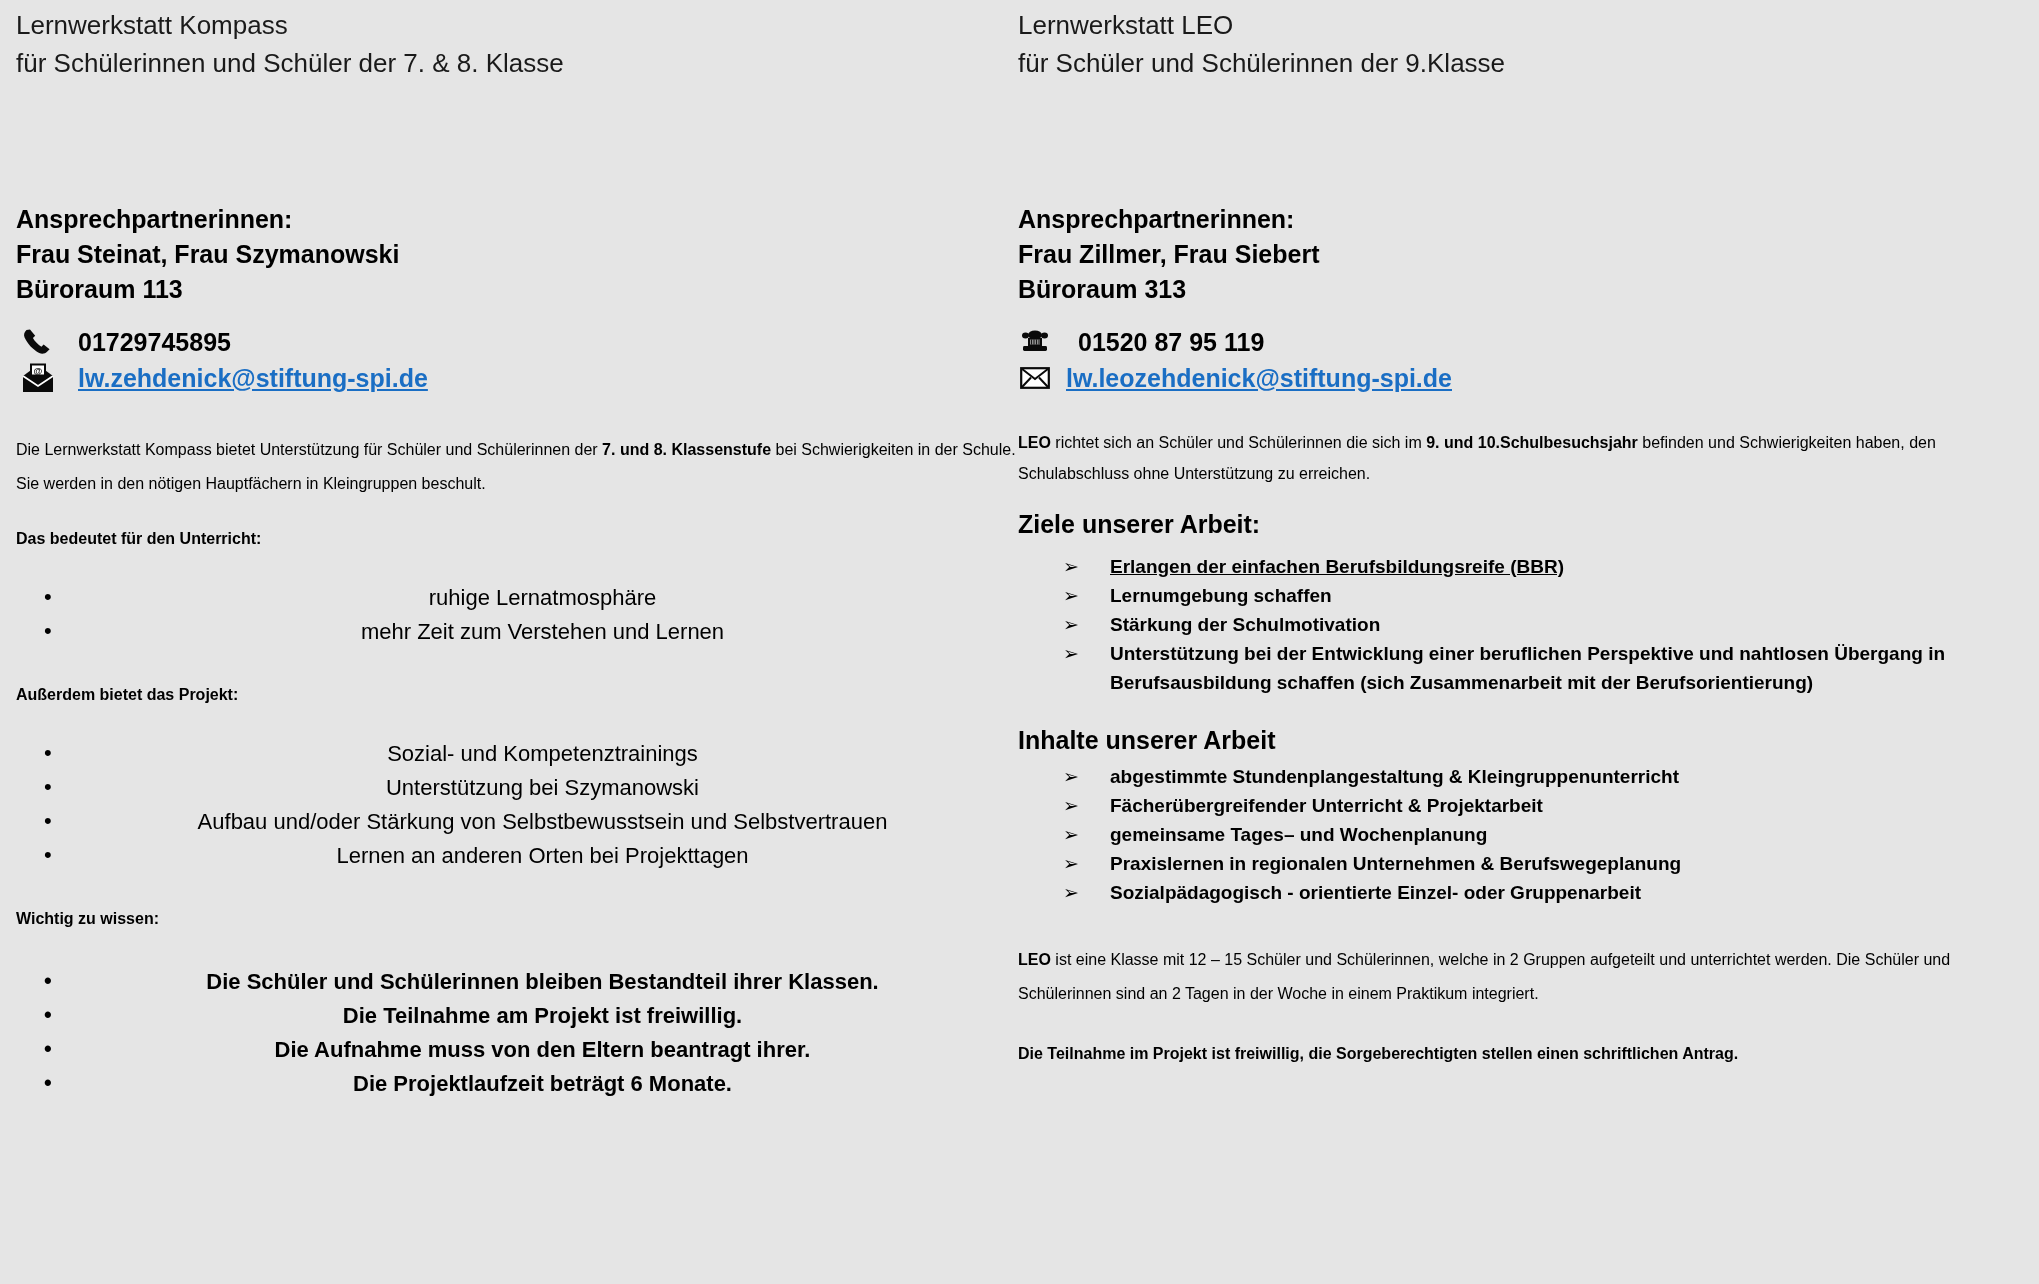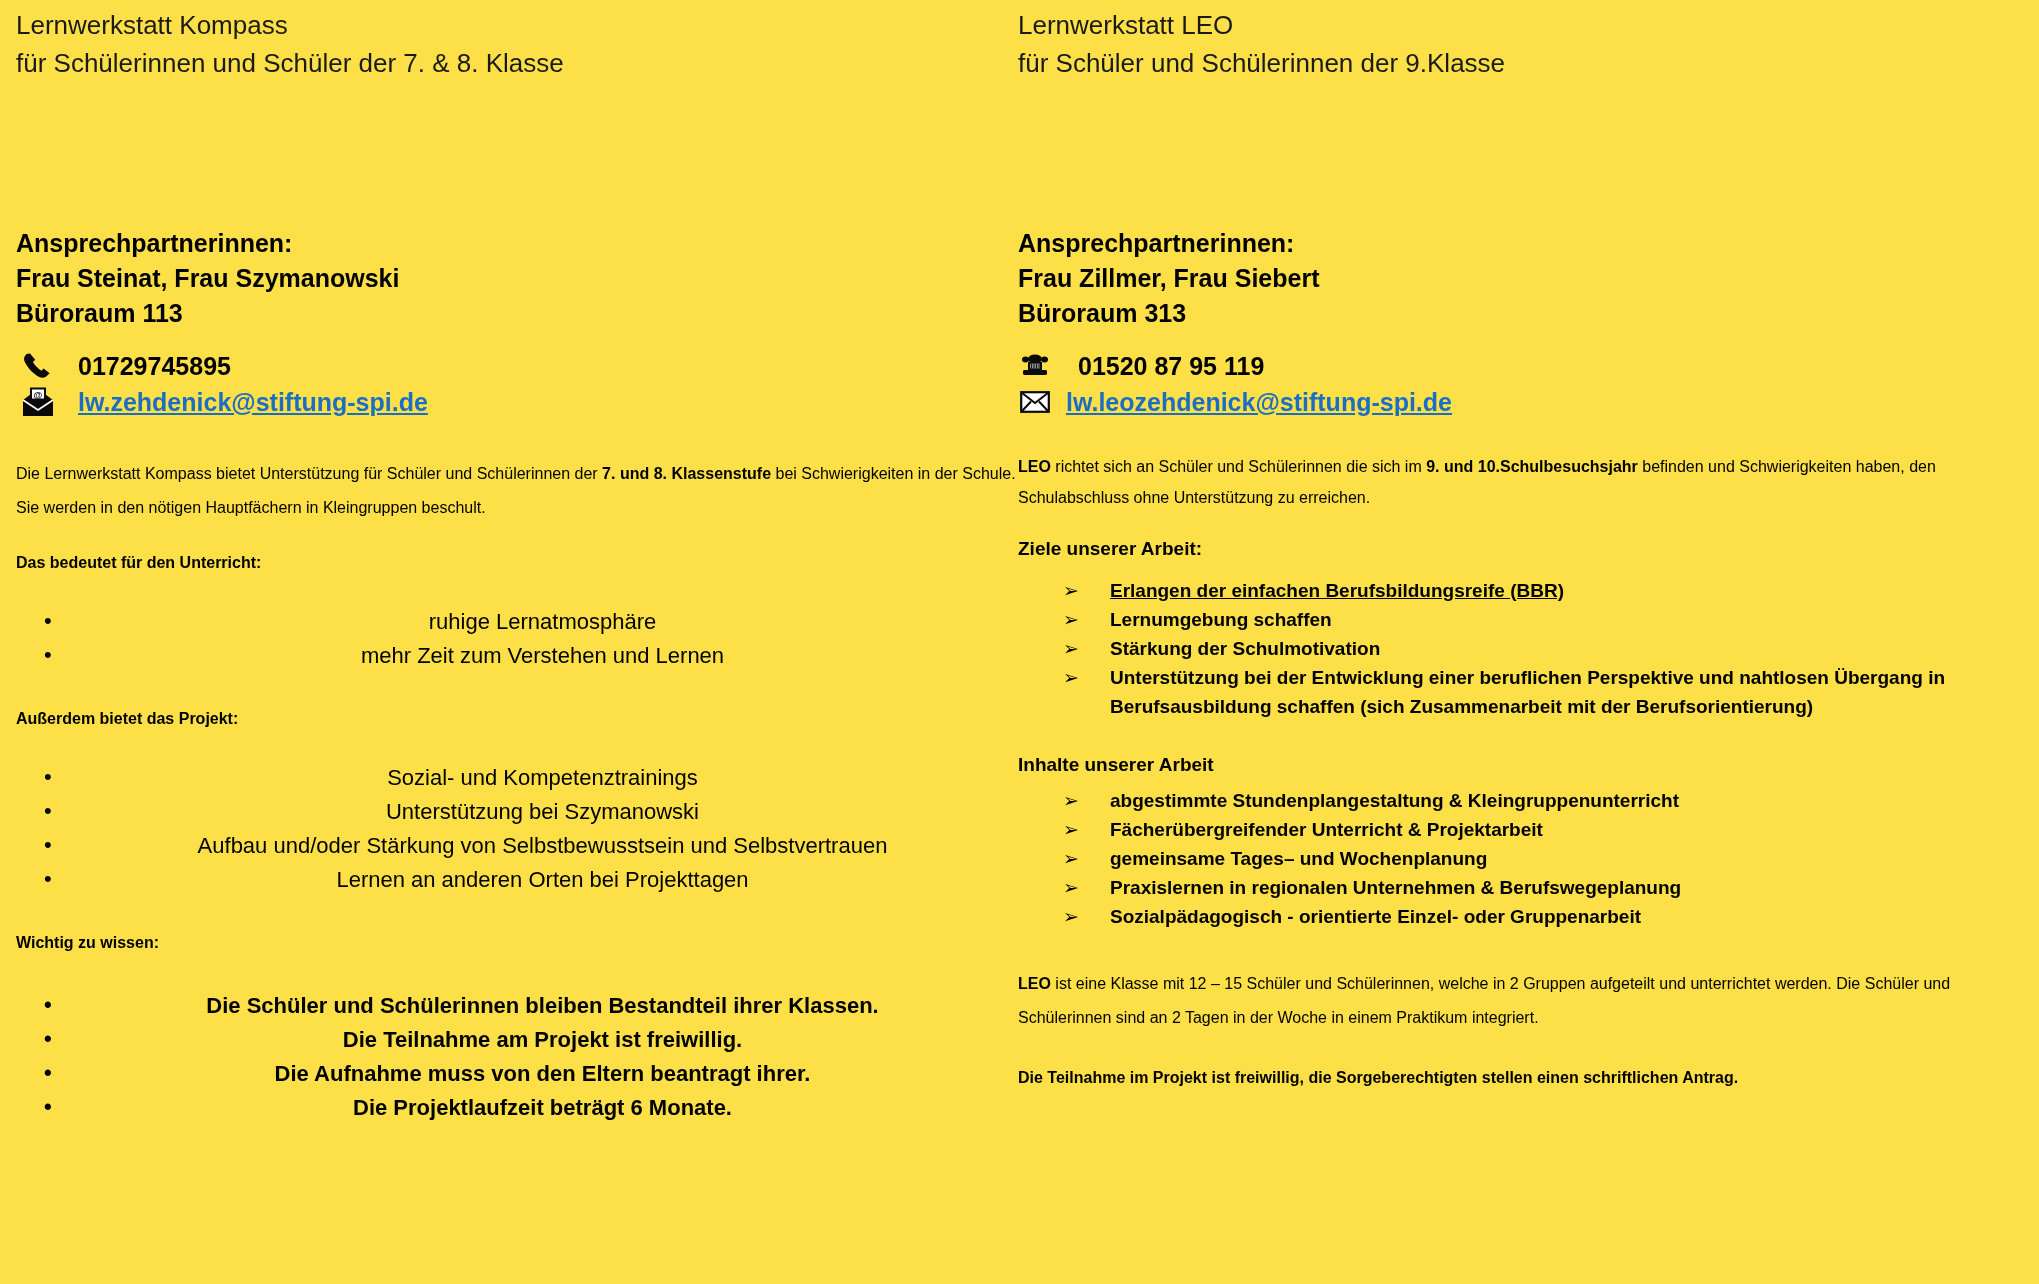--- a/index.html
+++ b/index.html
@@ -13,41 +13,41 @@
     height: 1284px;
     font-family: "Liberation Sans", sans-serif;
     color: #000000;
     overflow: hidden;
     position: relative;
   }
   .page {
     position: relative;
     width: 2039px;
     height: 1284px;
-    background: #fde047;
+    background: #e5e5e5;
   }
   .col {
     position: absolute;
     top: 0;
   }
   .col-left  { left: 16px;   width: 1000px; }
   .col-right { left: 1018px; width: 965px;  }
 
   
   .doc-title {
     font-size: 26px;
     line-height: 38px;
     font-weight: 400;
     color: #1a1a1a;
     white-space: nowrap;
   }
   .title-block { padding-top: 6px; }
 
   
-  .contact-block { font-weight: bold; margin-top: 24px; }
+  .contact-block { font-weight: bold; }
   .contact-line {
     font-size: 25px;
     line-height: 35px;
     font-weight: bold;
     white-space: nowrap;
   }
   .contact-rows { margin-top: 18px; }
   .contact-row {
     display: flex;
     align-items: center;
@@ -91,21 +91,21 @@
   }
   .para.tight { line-height: 31px; }
   .para b { font-weight: bold; }
 
   .sub-head {
     font-size: 16px;
     line-height: 32px;
     font-weight: bold;
   }
   .sub-head-sm {
-    font-size: 19px;
+    font-size: 25px;
     line-height: 27px;
     font-weight: bold;
   }
 
   
   ul.dot-list {
     list-style: none;
     margin: 12px;
     padding: 0;
     text-align: center;

